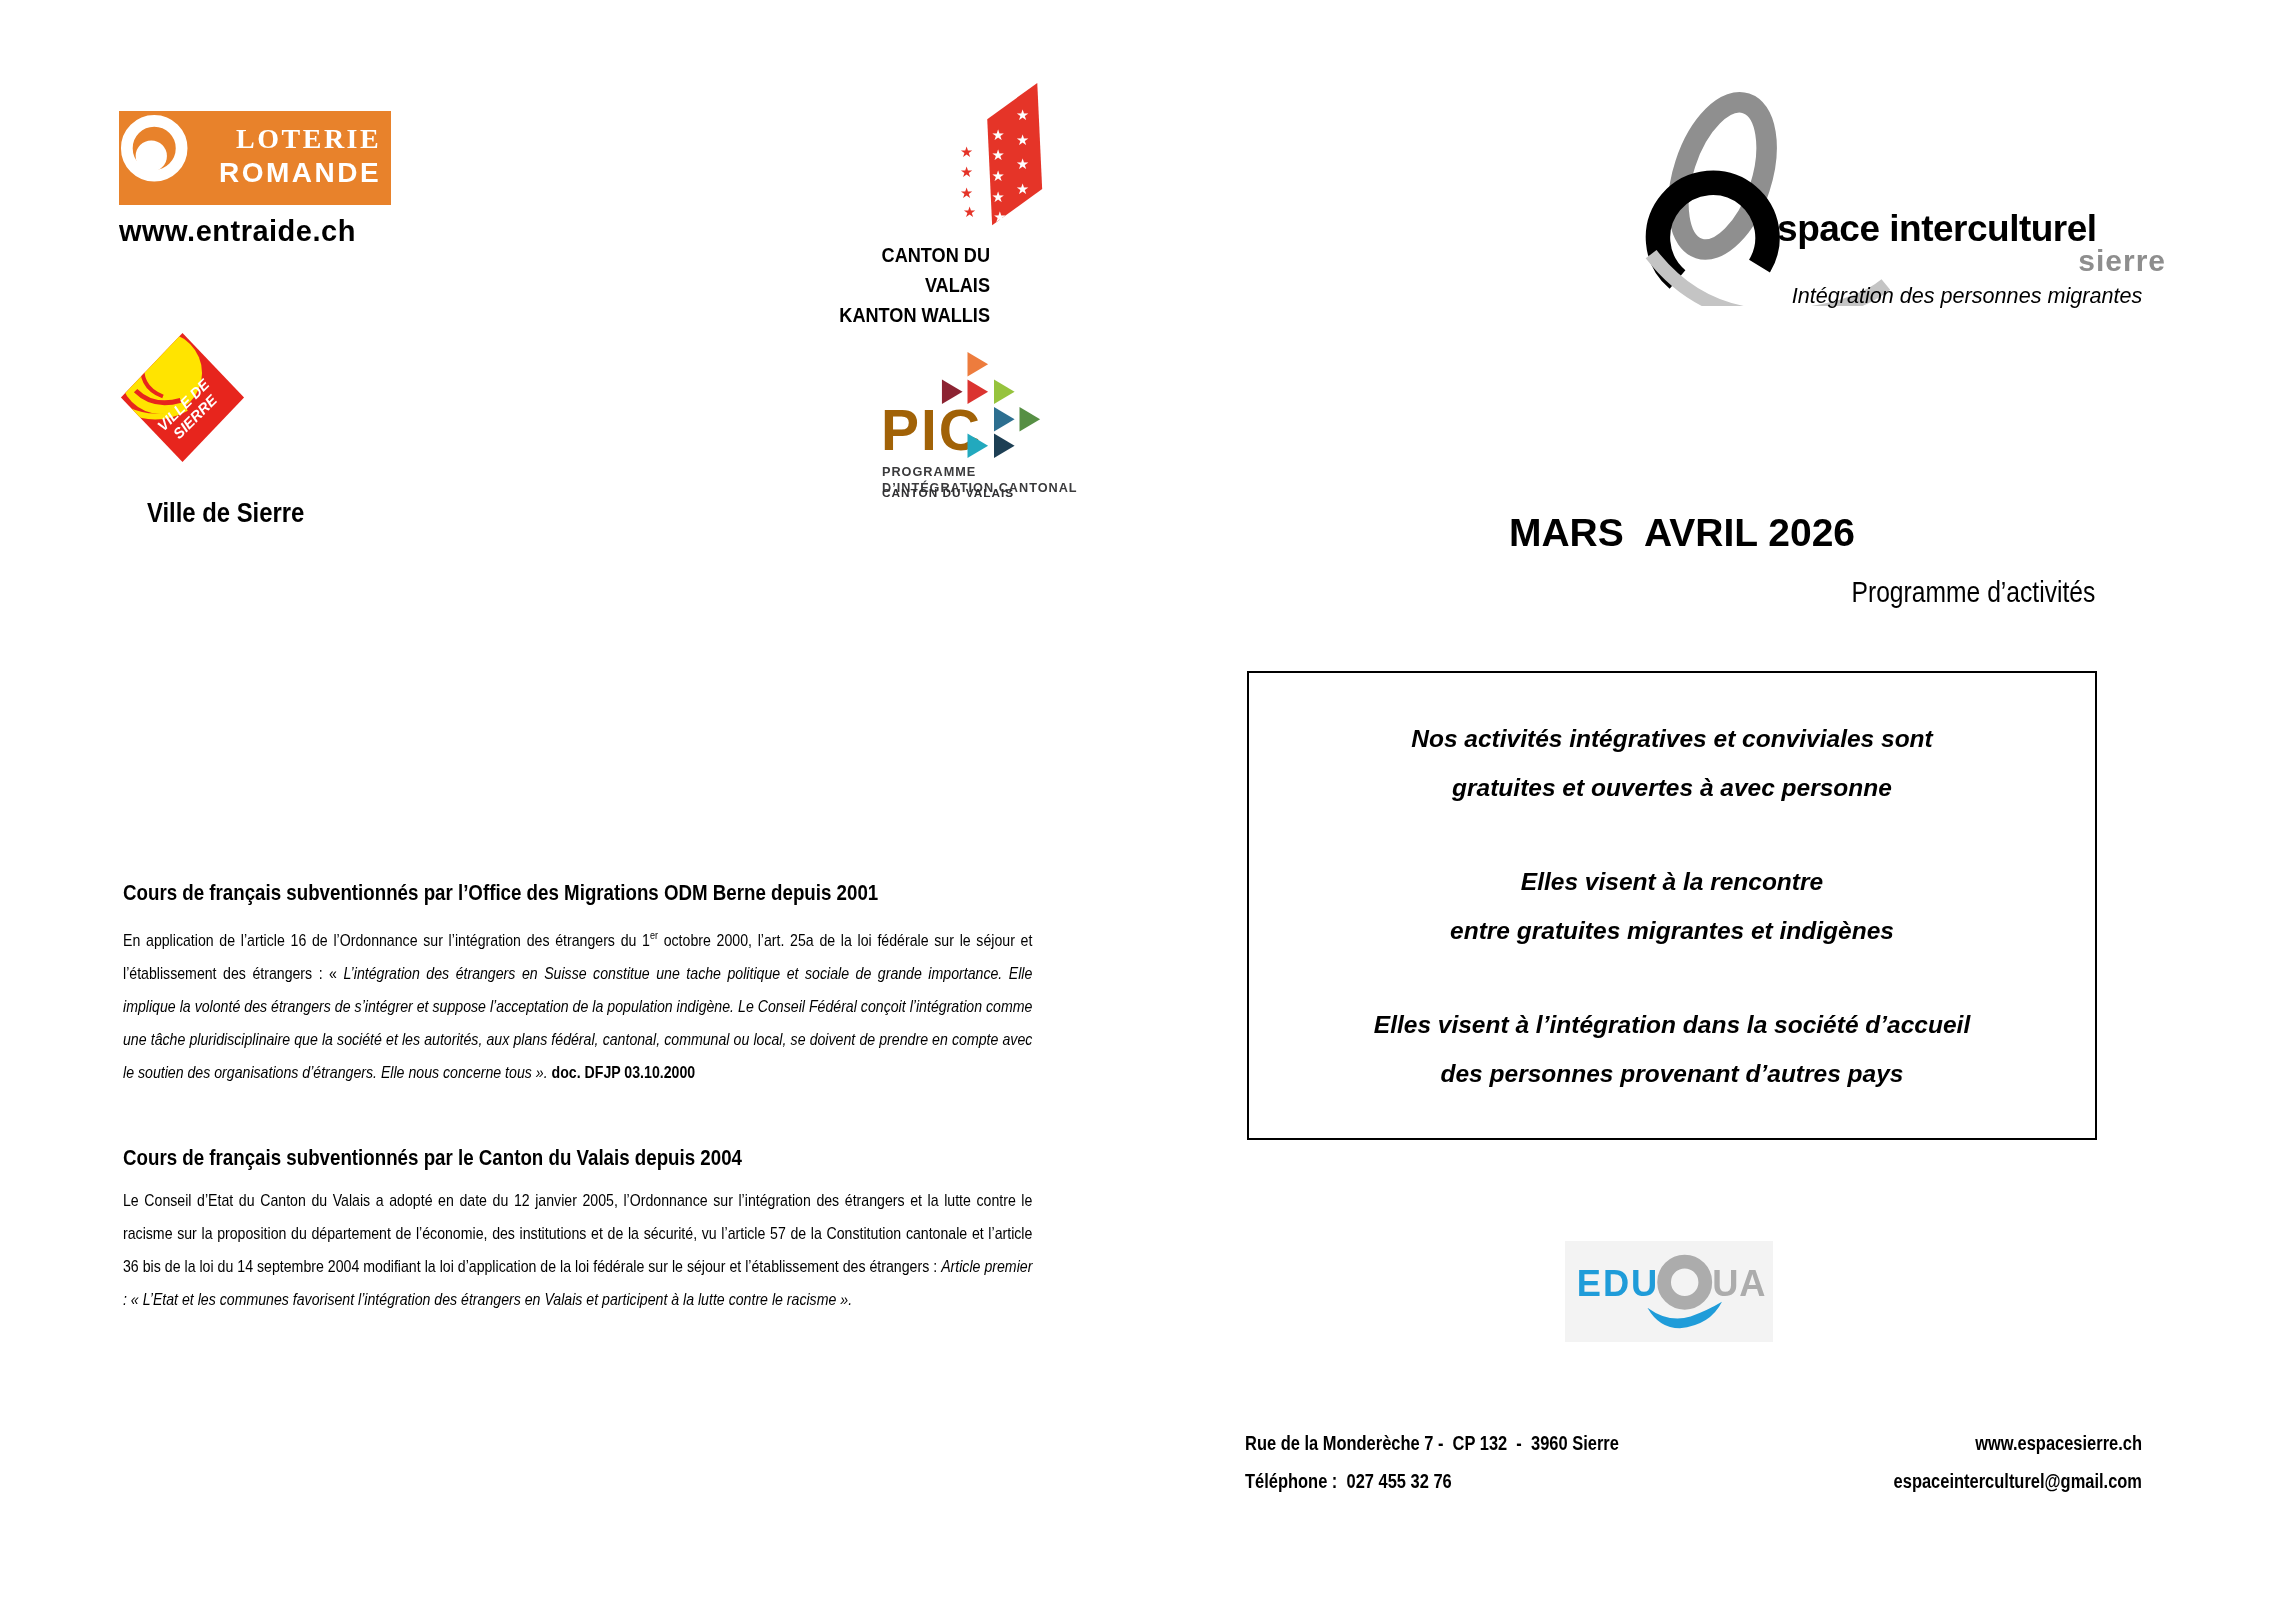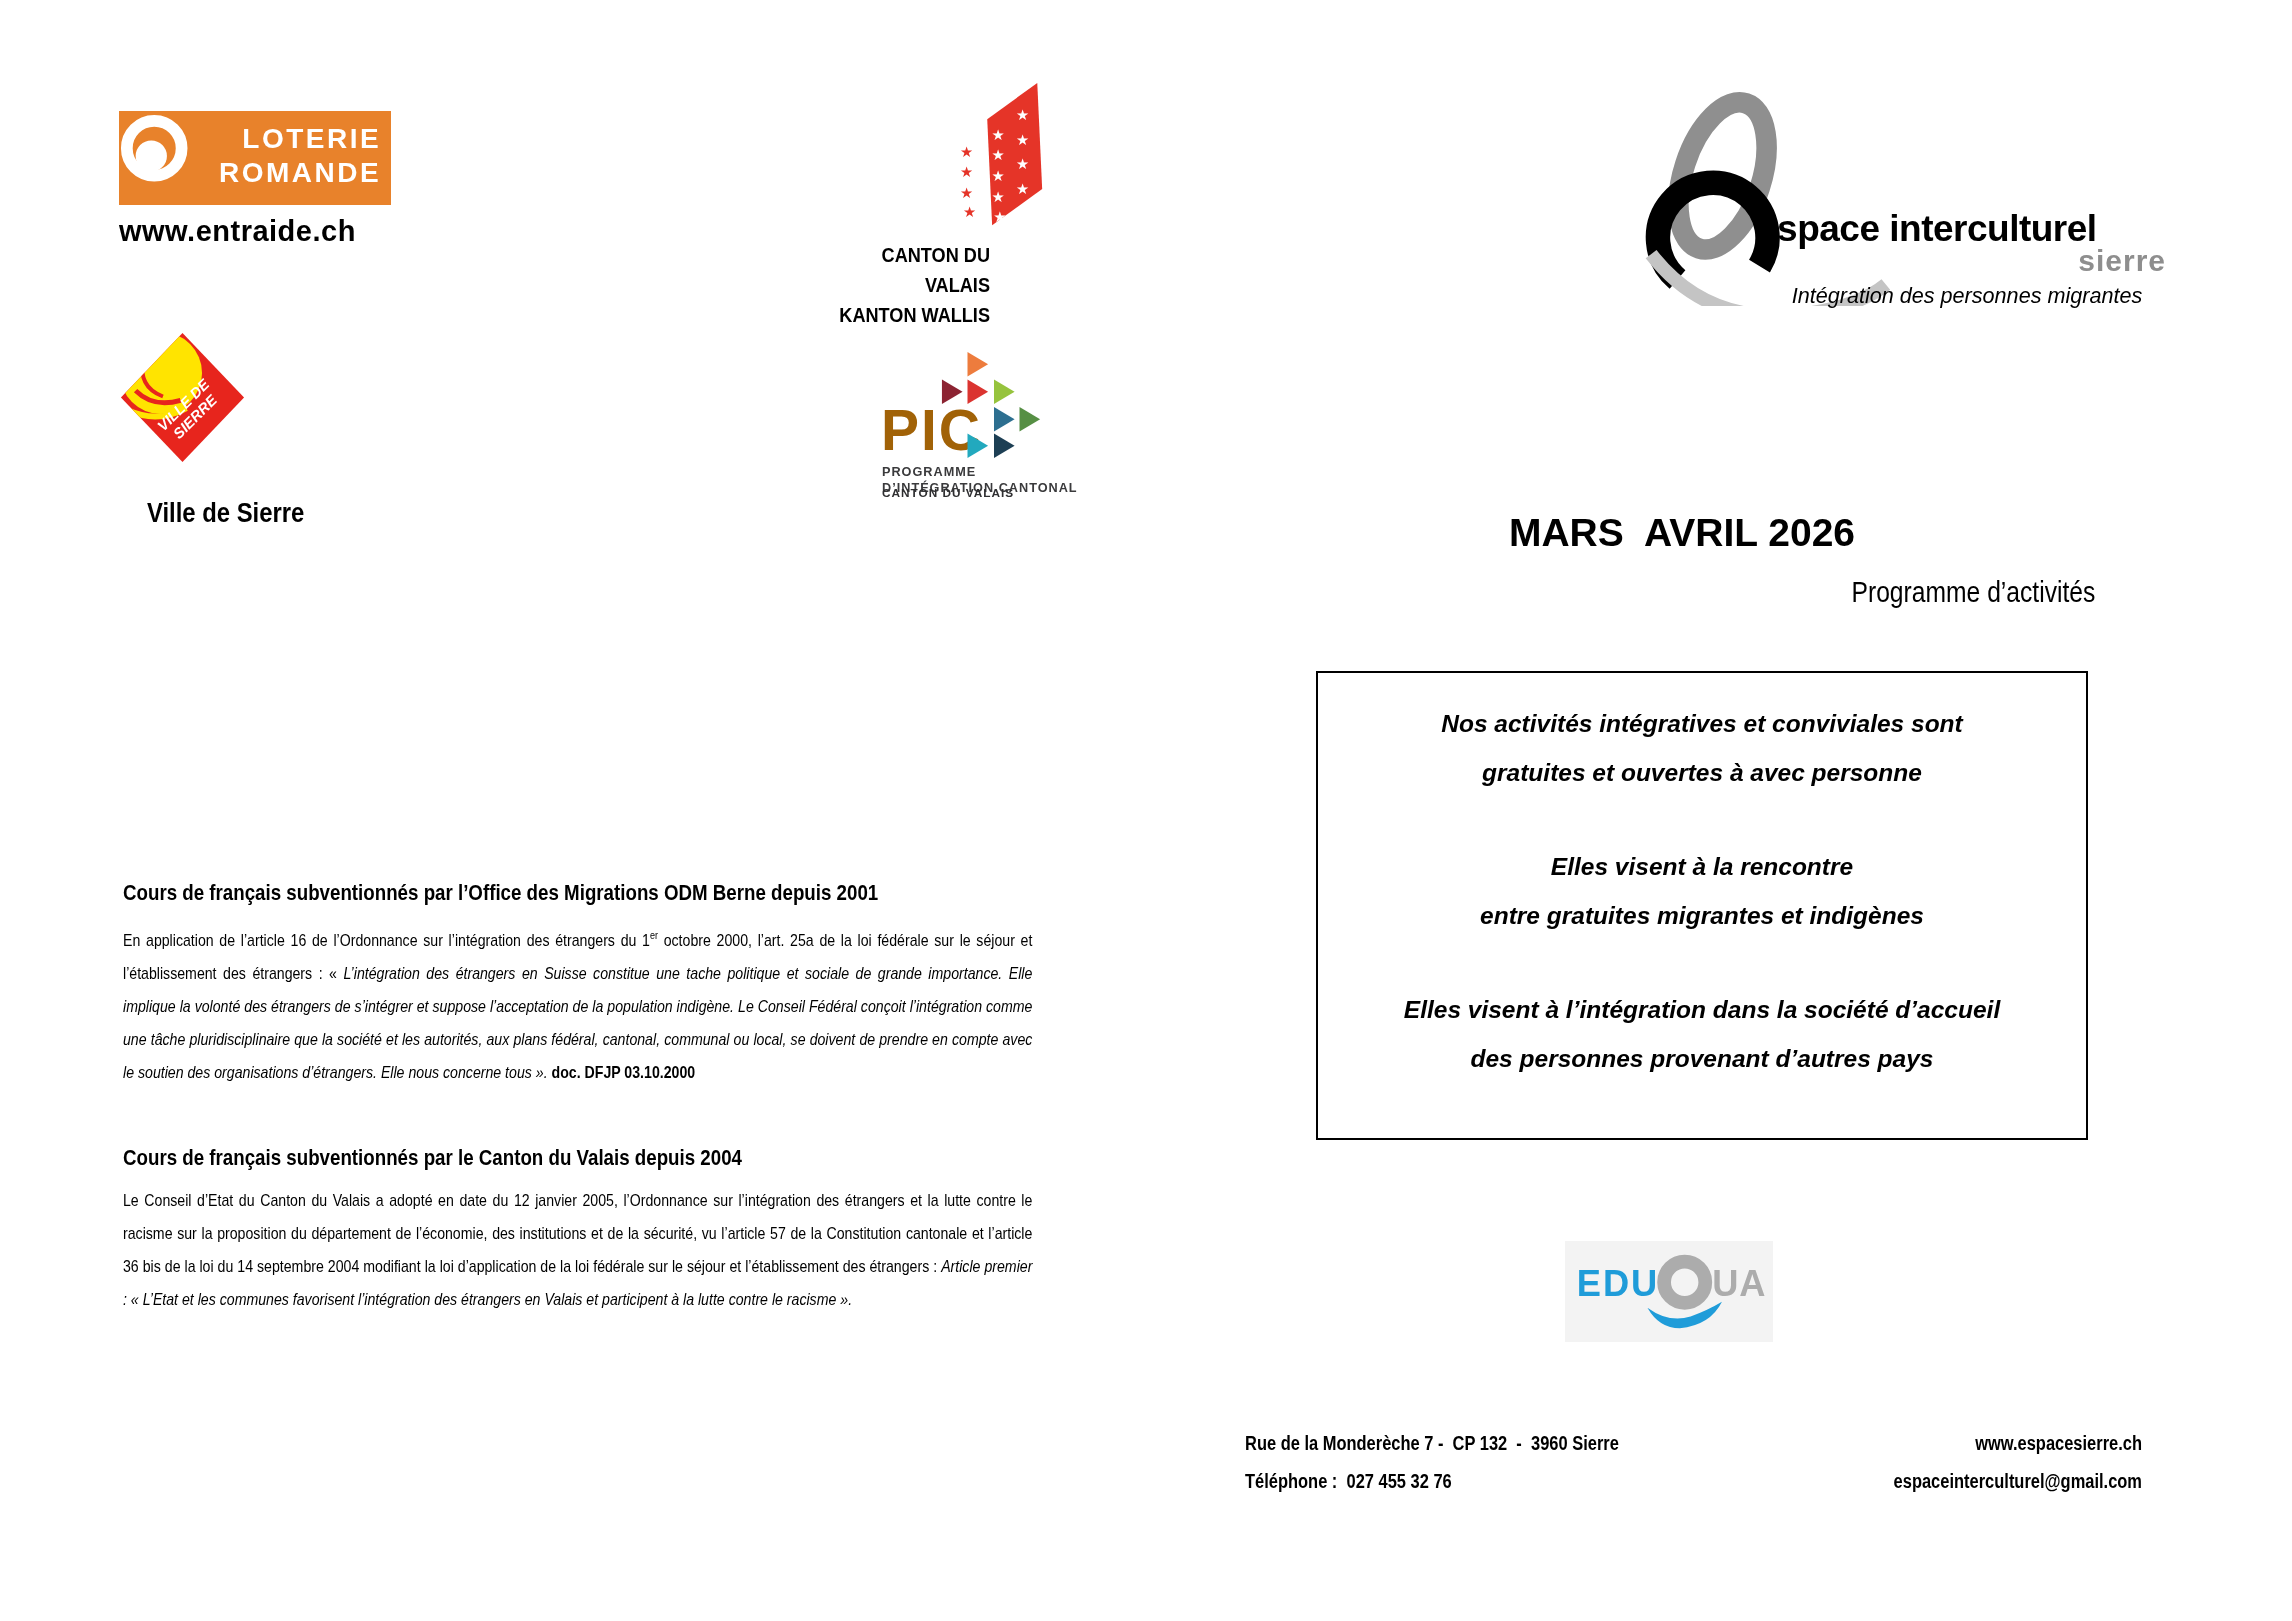--- a/index.html
+++ b/index.html
@@ -4,21 +4,21 @@
 <style>
   html,body{margin:0;padding:0;background:#fff;}
   .page{position:relative;width:2293px;height:1621px;background:#fff;overflow:hidden;
         font-family:"Liberation Sans",sans-serif;color:#000;}
   .abs{position:absolute;}
 
   
   .lot-box{left:119px;top:111px;width:272px;height:94px;background:#E8822B;overflow:hidden;}
   .lot-line{position:absolute;right:9.8px;color:#fff;font-weight:bold;letter-spacing:2.5px;
             font-size:28px;line-height:1;}
-  .lot-l1{top:13.7px;} .lot-l2{top:48px;}
+  .lot-l1{top:13.7px;font-family:Liberation Serif, serif;} .lot-l2{top:48px;}
   .entraide{left:119px;top:215px;font-size:29px;font-weight:bold;letter-spacing:0.5px;}
 
   
   .ville-svg{left:118px;top:330px;}
   .ville-caption{left:147px;top:497px;font-size:27.4px;font-weight:bold;
                  transform:scaleX(0.87);transform-origin:0 0;white-space:pre;}
 
   
   .canton-svg{left:843px;top:78px;}
   .canton-text{left:800px;top:240px;width:190px;text-align:right;font-weight:bold;
@@ -39,22 +39,22 @@
                font-weight:bold;color:#8E8E8E;letter-spacing:1px;}
   .espace-tagline{left:1757px;top:283px;width:420px;text-align:center;font-size:21.6px;font-style:italic;}
 
   
   .prog-title{left:1247px;top:511px;width:870px;text-align:center;font-size:39px;
               font-weight:bold;white-space:pre;}
   .prog-subtitle{left:1247px;top:576px;width:870px;text-align:right;font-size:29px;}
   .prog-subtitle span{display:inline-block;transform:scaleX(0.85);}
 
   
-  .info-box{left:1316px;top:671px;width:772px;height:469px;border:2px solid #000;
-            box-sizing:border-box;padding-top:26px;}
+  .info-box{left:1247px;top:671px;width:850px;height:469px;border:2px solid #000;
+            box-sizing:border-box;padding-top:41px;}
   .box-line{text-align:center;font-size:24.5px;font-weight:bold;font-style:italic;
             line-height:49px;margin:0;}
   .box-group + .box-group{margin-top:45px;}
 
   
   .sections{left:123px;top:879px;width:1093px;transform:scaleX(0.832);transform-origin:0 0;}
   .section h3{font-size:22.5px;font-weight:bold;margin:0 0 12.7px 0;line-height:27.4px;}
   .section .body{font-size:17px;line-height:33px;text-align:justify;margin:0;}
   .section + .section{margin-top:55px;}
   .quote{font-style:italic;}

